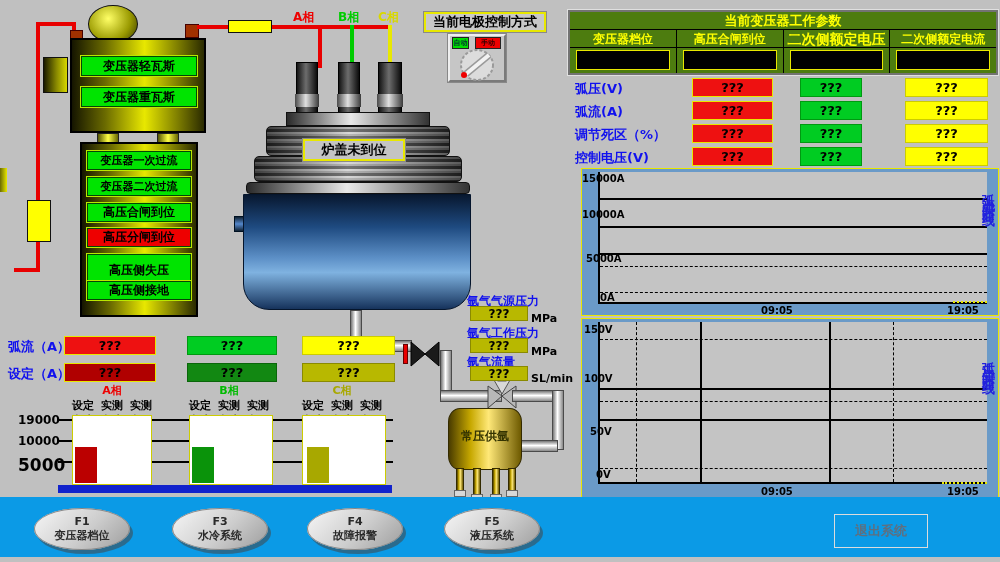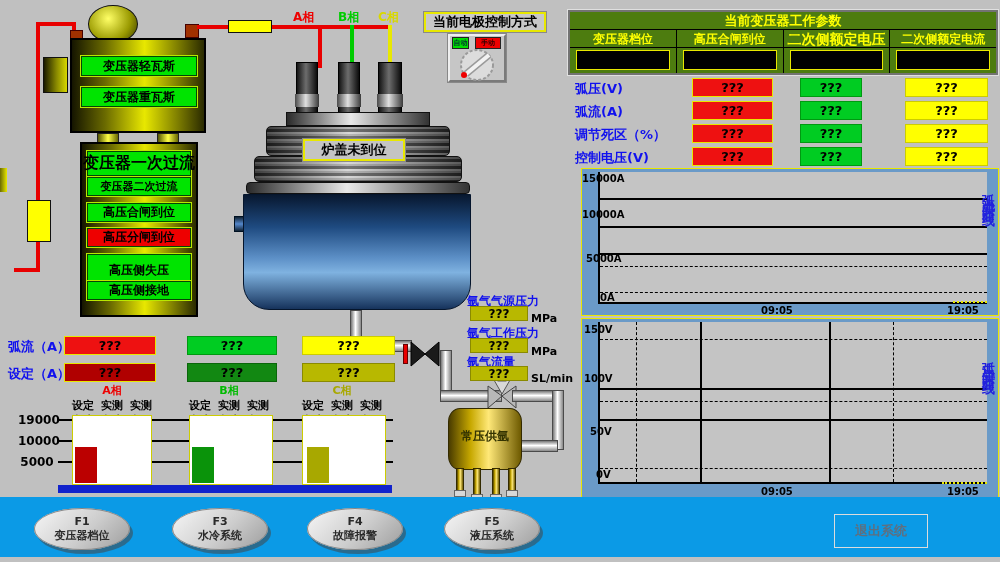--- a/index.html
+++ b/index.html
@@ -84,21 +84,21 @@
       <span>变压器重瓦斯</span>
     </div>
   <div class="abs glabel" style="left:80px;top:55px;width:118px;height:22px">
       <span>变压器轻瓦斯</span>
     </div>
   <div class="abs foot" style="left:97px;top:133px;width:22px;height:10px"></div>
   <div class="abs foot" style="left:157px;top:133px;width:22px;height:10px"></div>
   <div class="abs conn" style="left:185px;top:24px;width:14px;height:14px"></div>
 
   <div class="abs oliv" style="left:80px;top:142px;width:118px;height:175px"></div>
-  <div class="abs glabel" style="left:86px;top:150px;width:106px;height:27px;font-size:16px">
+  <div class="abs glabel" style="left:86px;top:150px;width:106px;height:21px;font-size:11px">
       <span>变压器一次过流</span>
     </div>
   <div class="abs glabel" style="left:86px;top:176px;width:106px;height:21px;font-size:11px">
       <span>变压器二次过流</span>
     </div>
   <div class="abs glabel" style="left:86px;top:202px;width:106px;height:21px">
       <span>高压合闸到位</span>
     </div>
   <div class="abs glabel red" style="left:86px;top:227px;width:106px;height:21px">
       <span>高压分闸到位</span>
@@ -256,21 +256,21 @@
       </div>
     <div class="phead">
         <span>电流</span>
         <span>电流</span>
         <span>电压</span>
       </div>
   </div>
 
   <div class="abs tick" style="left:18px;top:413px;width:38px;text-align:right;font-size:12px"><span>19000</span></div>
   <div class="abs tick" style="left:18px;top:434px;width:38px;text-align:right;font-size:12px"><span>10000</span></div>
-  <div class="abs tick" style="left:18px;top:455px;width:38px;text-align:center;font-size:12px"><span>5000</span></div>
+  <div class="abs tick" style="left:18px;top:455px;width:38px;text-align:center;font-size:17px"><span>5000</span></div>
   <div class="abs gline" style="left:58px;top:419px;width:335px;height:2px"></div>
   <div class="abs gline" style="left:58px;top:440px;width:335px;height:2px"></div>
   <div class="abs gline" style="left:58px;top:461px;width:335px;height:2px"></div>
   <div class="abs wpanel" style="left:72px;top:415px;width:80px;height:70px">
     <div class="bar" style="left: 2px; background: rgb(187, 0, 0); height: 53.3333%;"></div>
   </div>
   <div class="abs wpanel" style="left:189px;top:415px;width:84px;height:70px">
     <div class="bar" style="left: 2px; background: rgb(10, 147, 10); height: 53.3333%;"></div>
   </div>
   <div class="abs wpanel" style="left:302px;top:415px;width:84px;height:70px">

